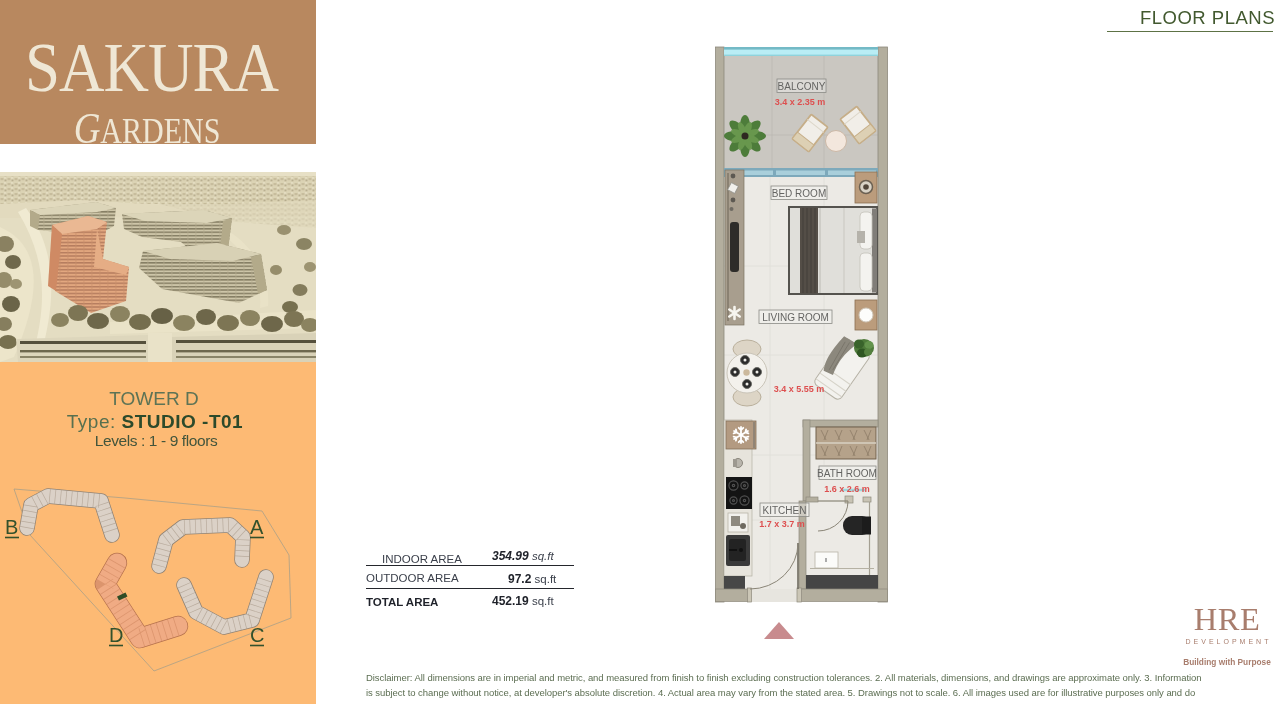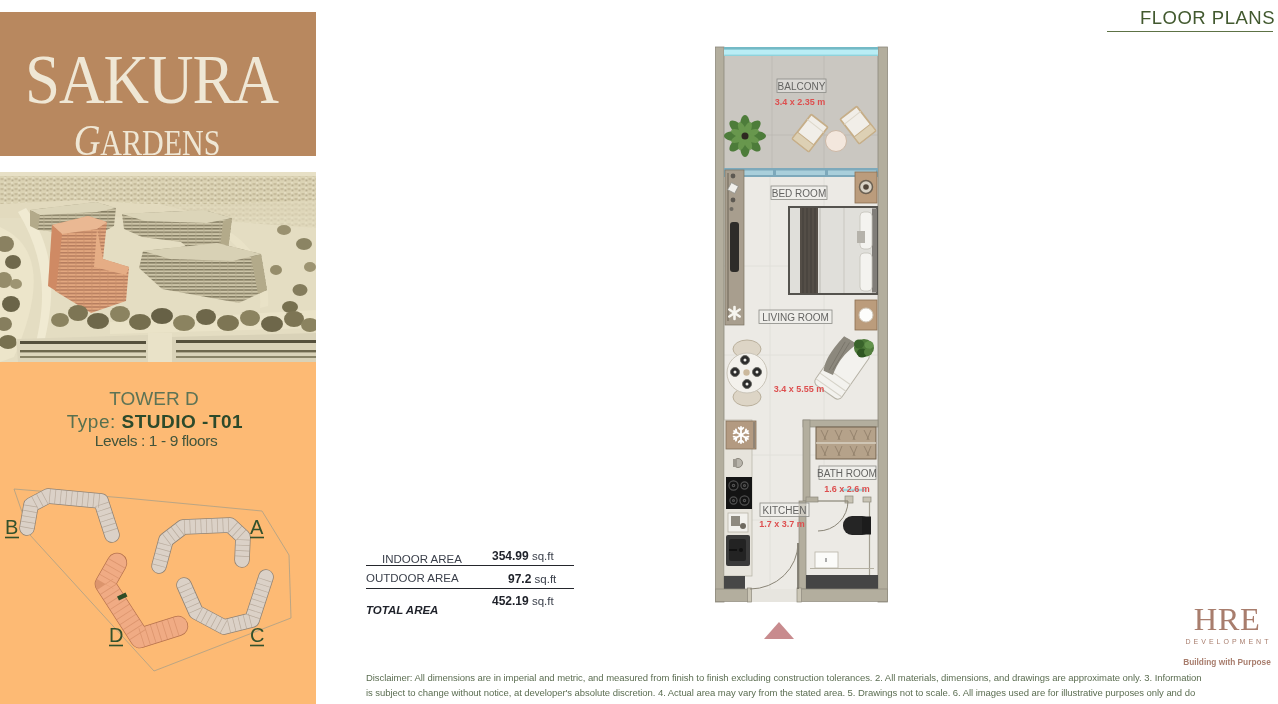--- a/index.html
+++ b/index.html
@@ -1,20 +1,20 @@
 <!DOCTYPE html>
 <html><head>
 <meta charset="utf-8">
 <style>
   html,body{margin:0;padding:0;}
   body{width:1278px;height:704px;position:relative;overflow:hidden;background:#ffffff;
        font-family:"Liberation Sans", sans-serif;}
   .abs{position:absolute;}
   
-  #brand{left:0;top:12px;width:316px;height:144px;background:#b8885f;text-align:center;color:#efe7d5;}
+  #brand{left:0;top:0;width:316px;height:144px;background:#b8885f;text-align:center;color:#efe7d5;}
   #brand .sakura{font-family:"Liberation Serif",serif;font-size:63px;letter-spacing:-1px;margin-top:37px;margin-left:-13px;line-height:1;transform:scaleY(1.12);}
   #brand .gardens{font-family:"Liberation Serif",serif;font-size:30px;letter-spacing:0px;margin-top:10px;margin-left:-22px;line-height:1;transform:scaleY(1.18);}
   #brand .gardens .g{font-style:italic;font-size:37px;}
   
   #photo{left:0;top:172px;width:316px;height:190px;}
   
   #panel{left:0;top:362px;width:316px;height:342px;background:#fdba74;color:#5d7355;}
   #panel .t1{position:absolute;top:26.5px;width:100%;text-align:center;font-size:19px;letter-spacing:0px;line-height:1;margin-left:-4px;}
   #panel .t2{position:absolute;top:49.5px;width:100%;text-align:center;font-size:19px;letter-spacing:0.5px;color:#57704f;line-height:1;margin-left:-3px;}
   #panel .t2 b{color:#2c4a2b;font-weight:bold;}
@@ -459,26 +459,26 @@
     <text x="133" y="447">1.6 x 2.6 m</text>
   </g>
   </g>
 </svg>
 
 <div id="fp-title" class="abs">FLOOR PLANS</div>
 <div id="fp-rule" class="abs"></div>
 
 <div id="areas" class="abs">
   <span class="lab" style="top:8px;margin-left:16px;">INDOOR AREA</span>
-    <span class="val" style="left:126px;top:4px;"><b>354.99</b> sq.ft</span>
+    <span class="val" style="left:126px;top:4px;font-style:italic;"><b>354.99</b> sq.ft</span>
   <div class="rule" style="top:20px;"></div>
   <span class="lab" style="top:27px;">OUTDOOR AREA</span>
     <span class="val" style="left:126px;top:27px;margin-left:16px;"><b>97.2</b> sq.ft</span>
   <div class="rule" style="top:43px;"></div>
-  <span class="lab" style="top:59px;font-weight:bold;color:#1f222a;font-style:italic;">TOTAL AREA</span>
+  <span class="lab" style="top:51px;font-weight:bold;color:#1f222a;">TOTAL AREA</span>
     <span class="val" style="left:126px;top:48.5px;"><b>452.19</b> sq.ft</span>
 </div>
 
 <div id="tri" class="abs"></div>
 
 <div id="hre" class="abs">
   <div class="h1">HRE</div>
   <div class="h2">DEVELOPMENT</div>
   <div class="h3">Building with Purpose</div>
 </div>

